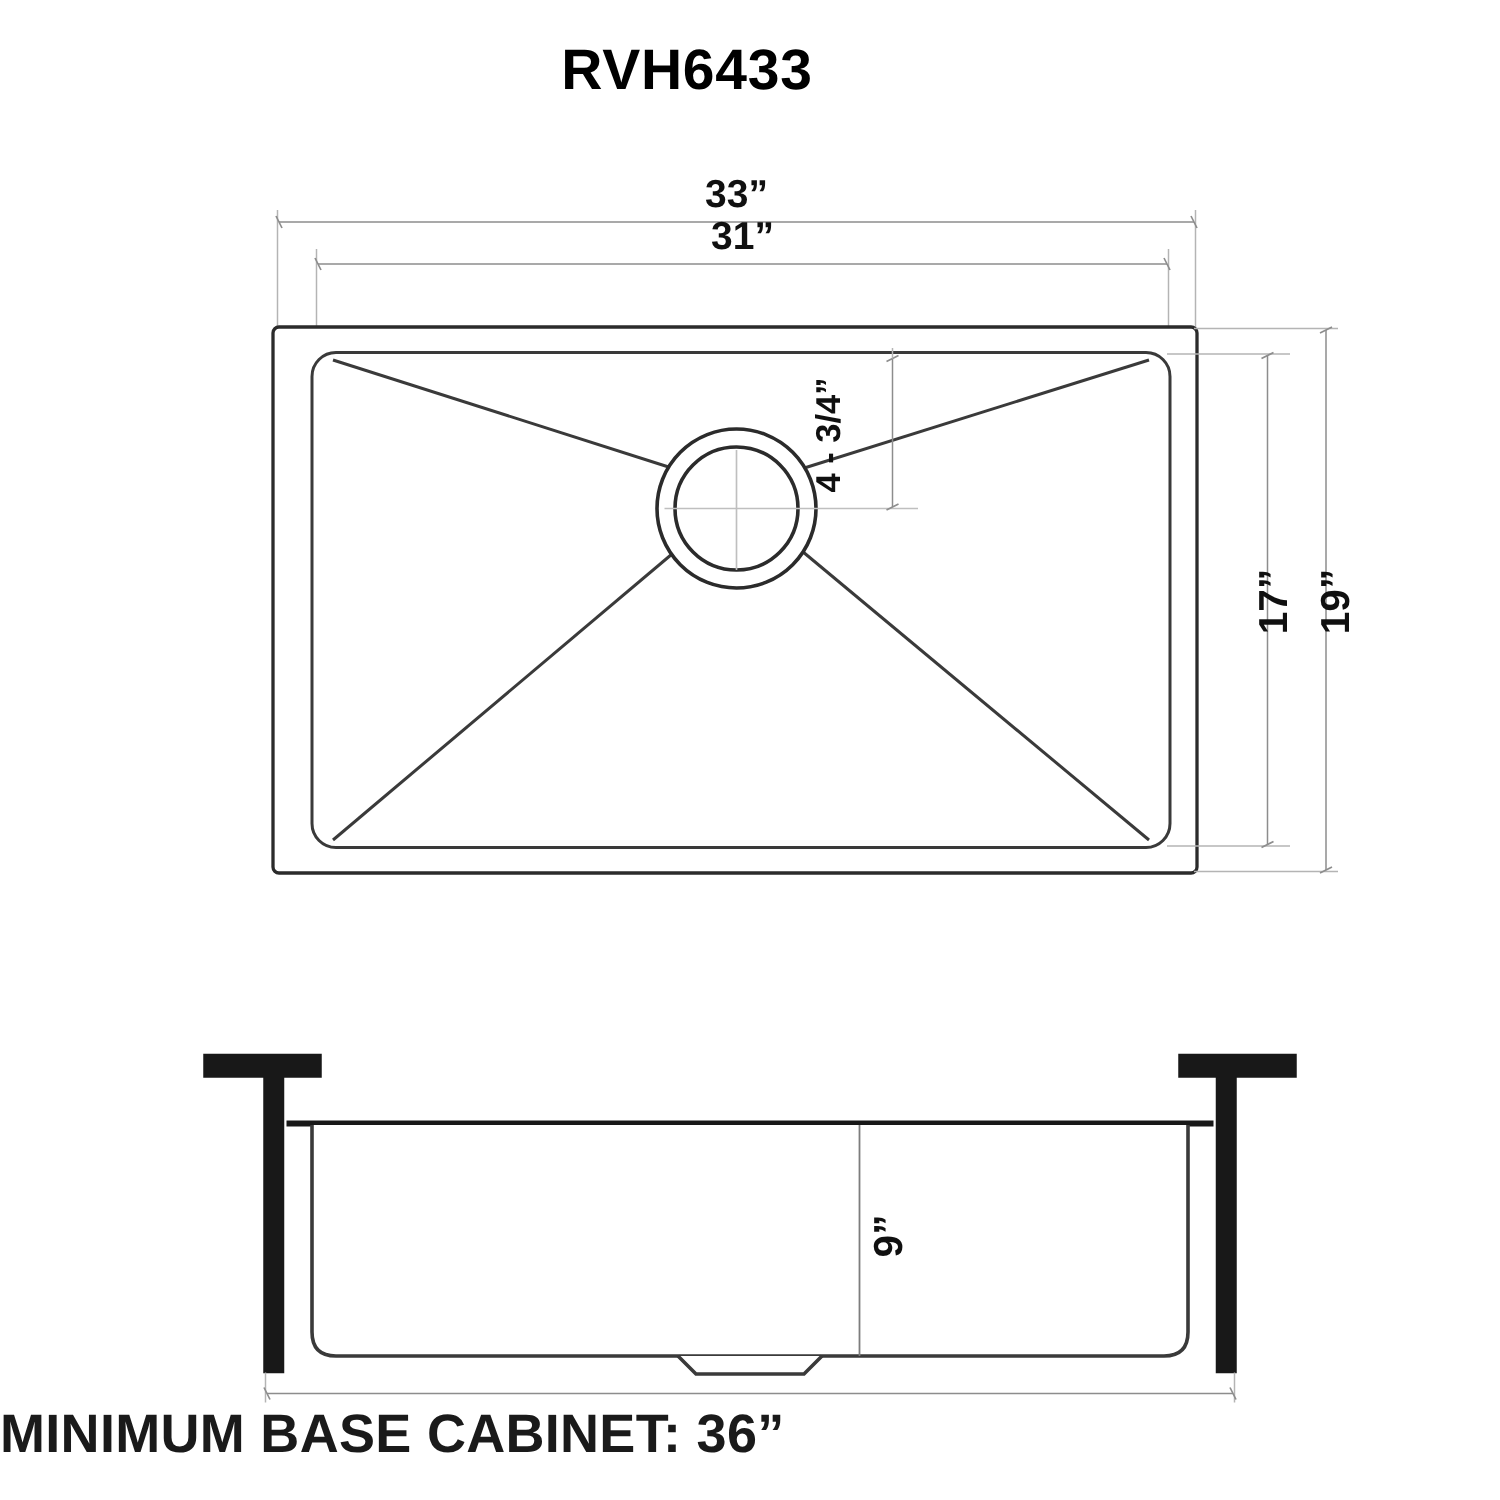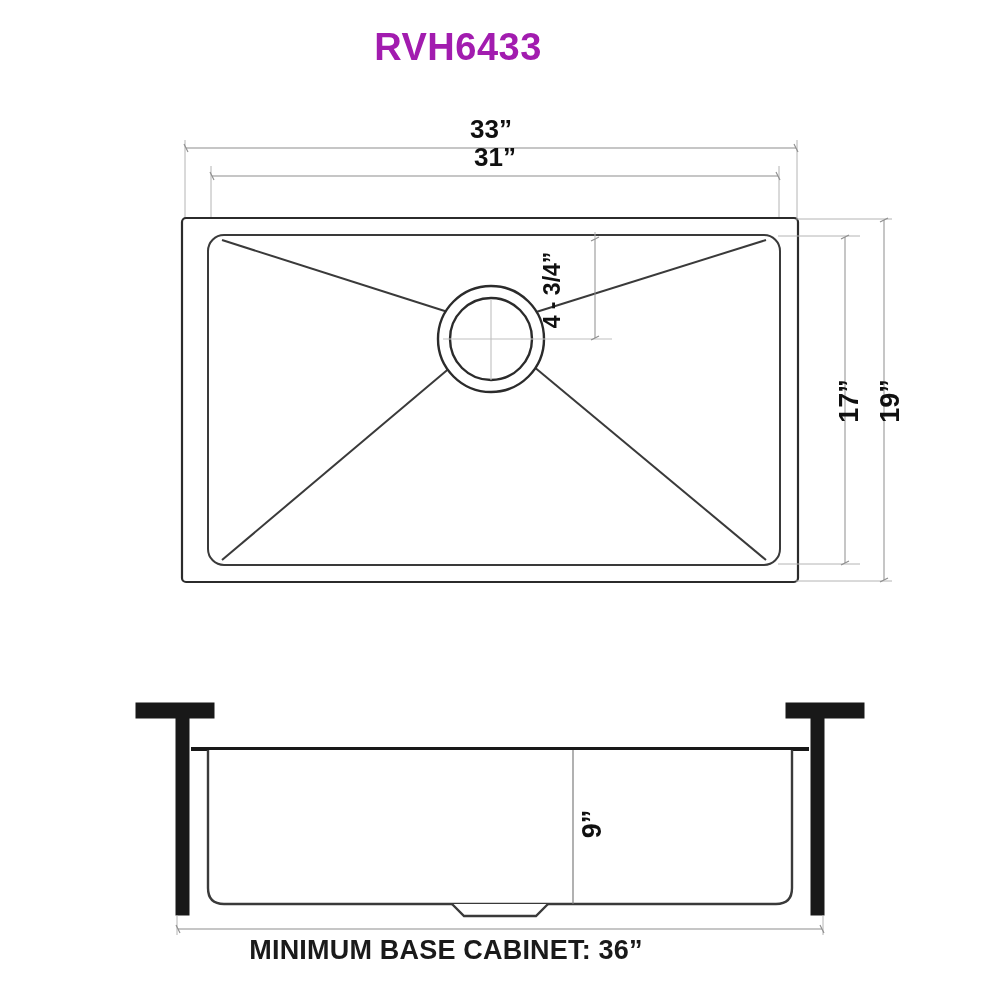--- a/index.html
+++ b/index.html
@@ -23,29 +23,28 @@
   }
   #title {
     position: absolute;
     left: 0;
     top: 26px;
     width: 916px;
     text-align: center;
     font-size: 38px;
     font-weight: bold;
     letter-spacing: 0.5px;
-    color: #a21caf;
+    color: #000000;
   }
   #caption {
     position: absolute;
     left: 0;
     top: 935px;
     width: 892px;
-    text-align: center;
-    font-size: 27px;
+    font-size: 36px;
     font-weight: bold;
     letter-spacing: 0.2px;
     color: #1a1a1a;
   }
   svg#drawing {
     position: absolute;
     left: 0;
     top: 0;
     width: 1000px;
     height: 1000px;

